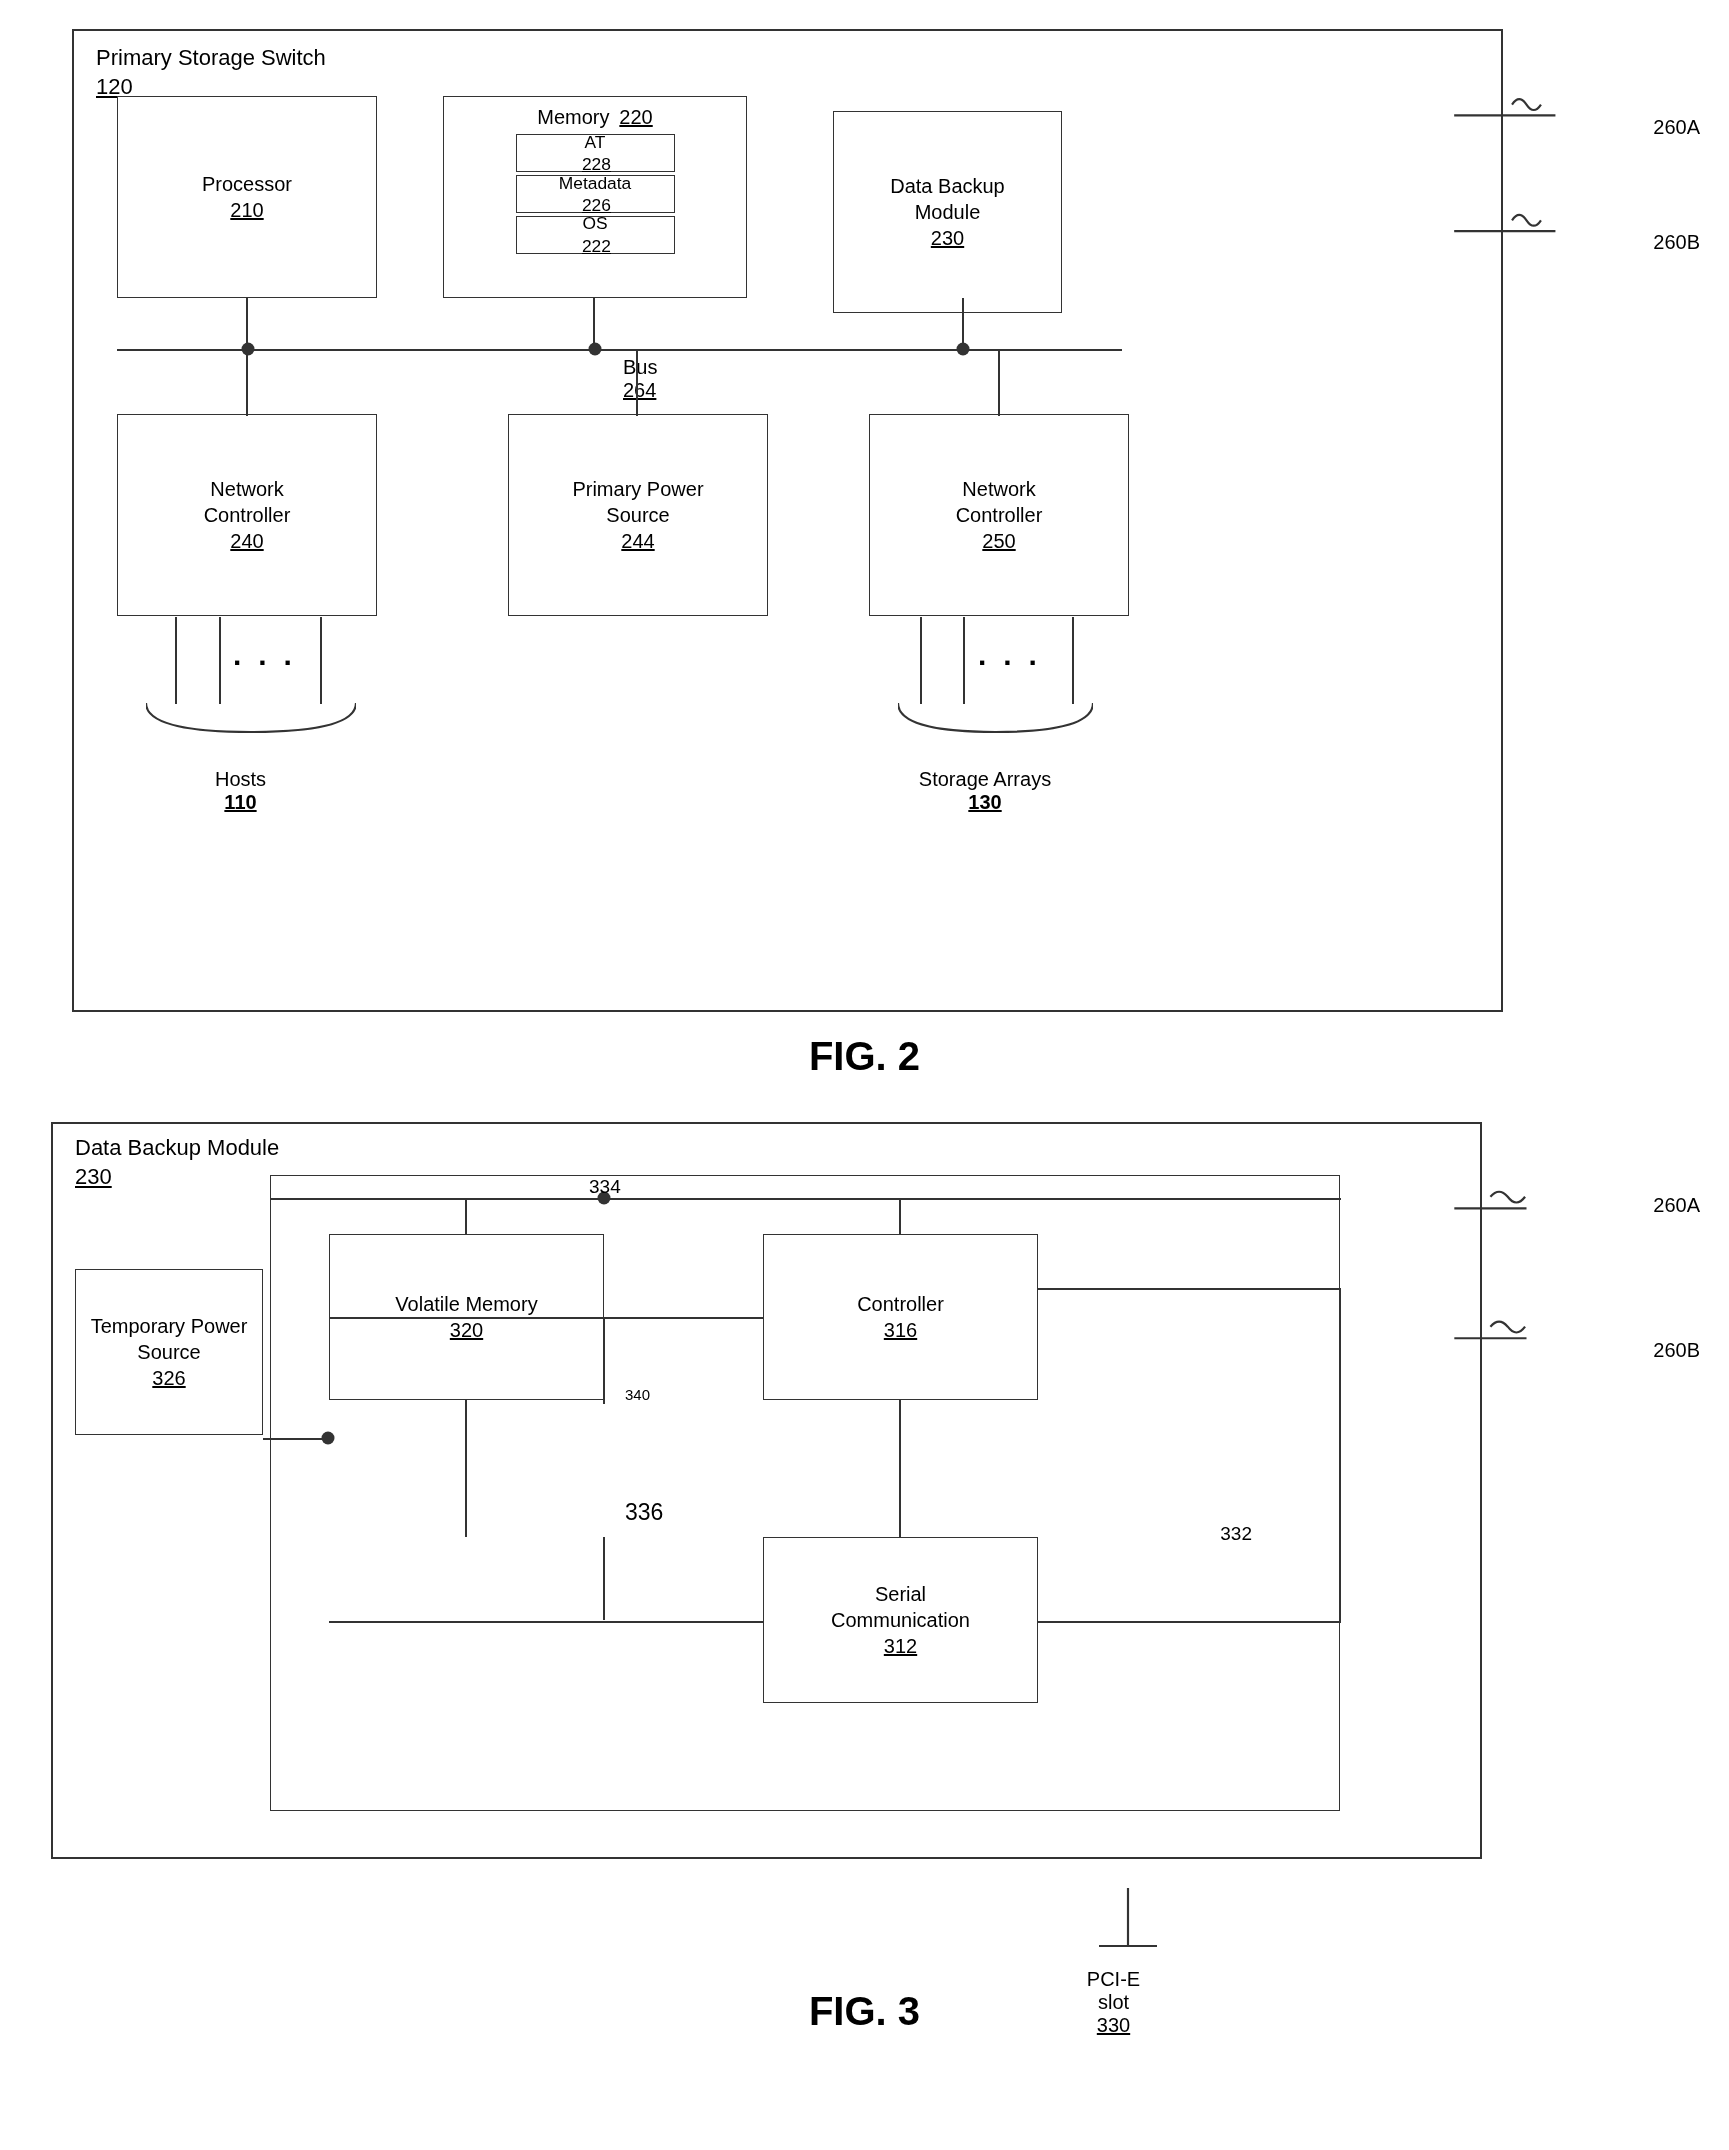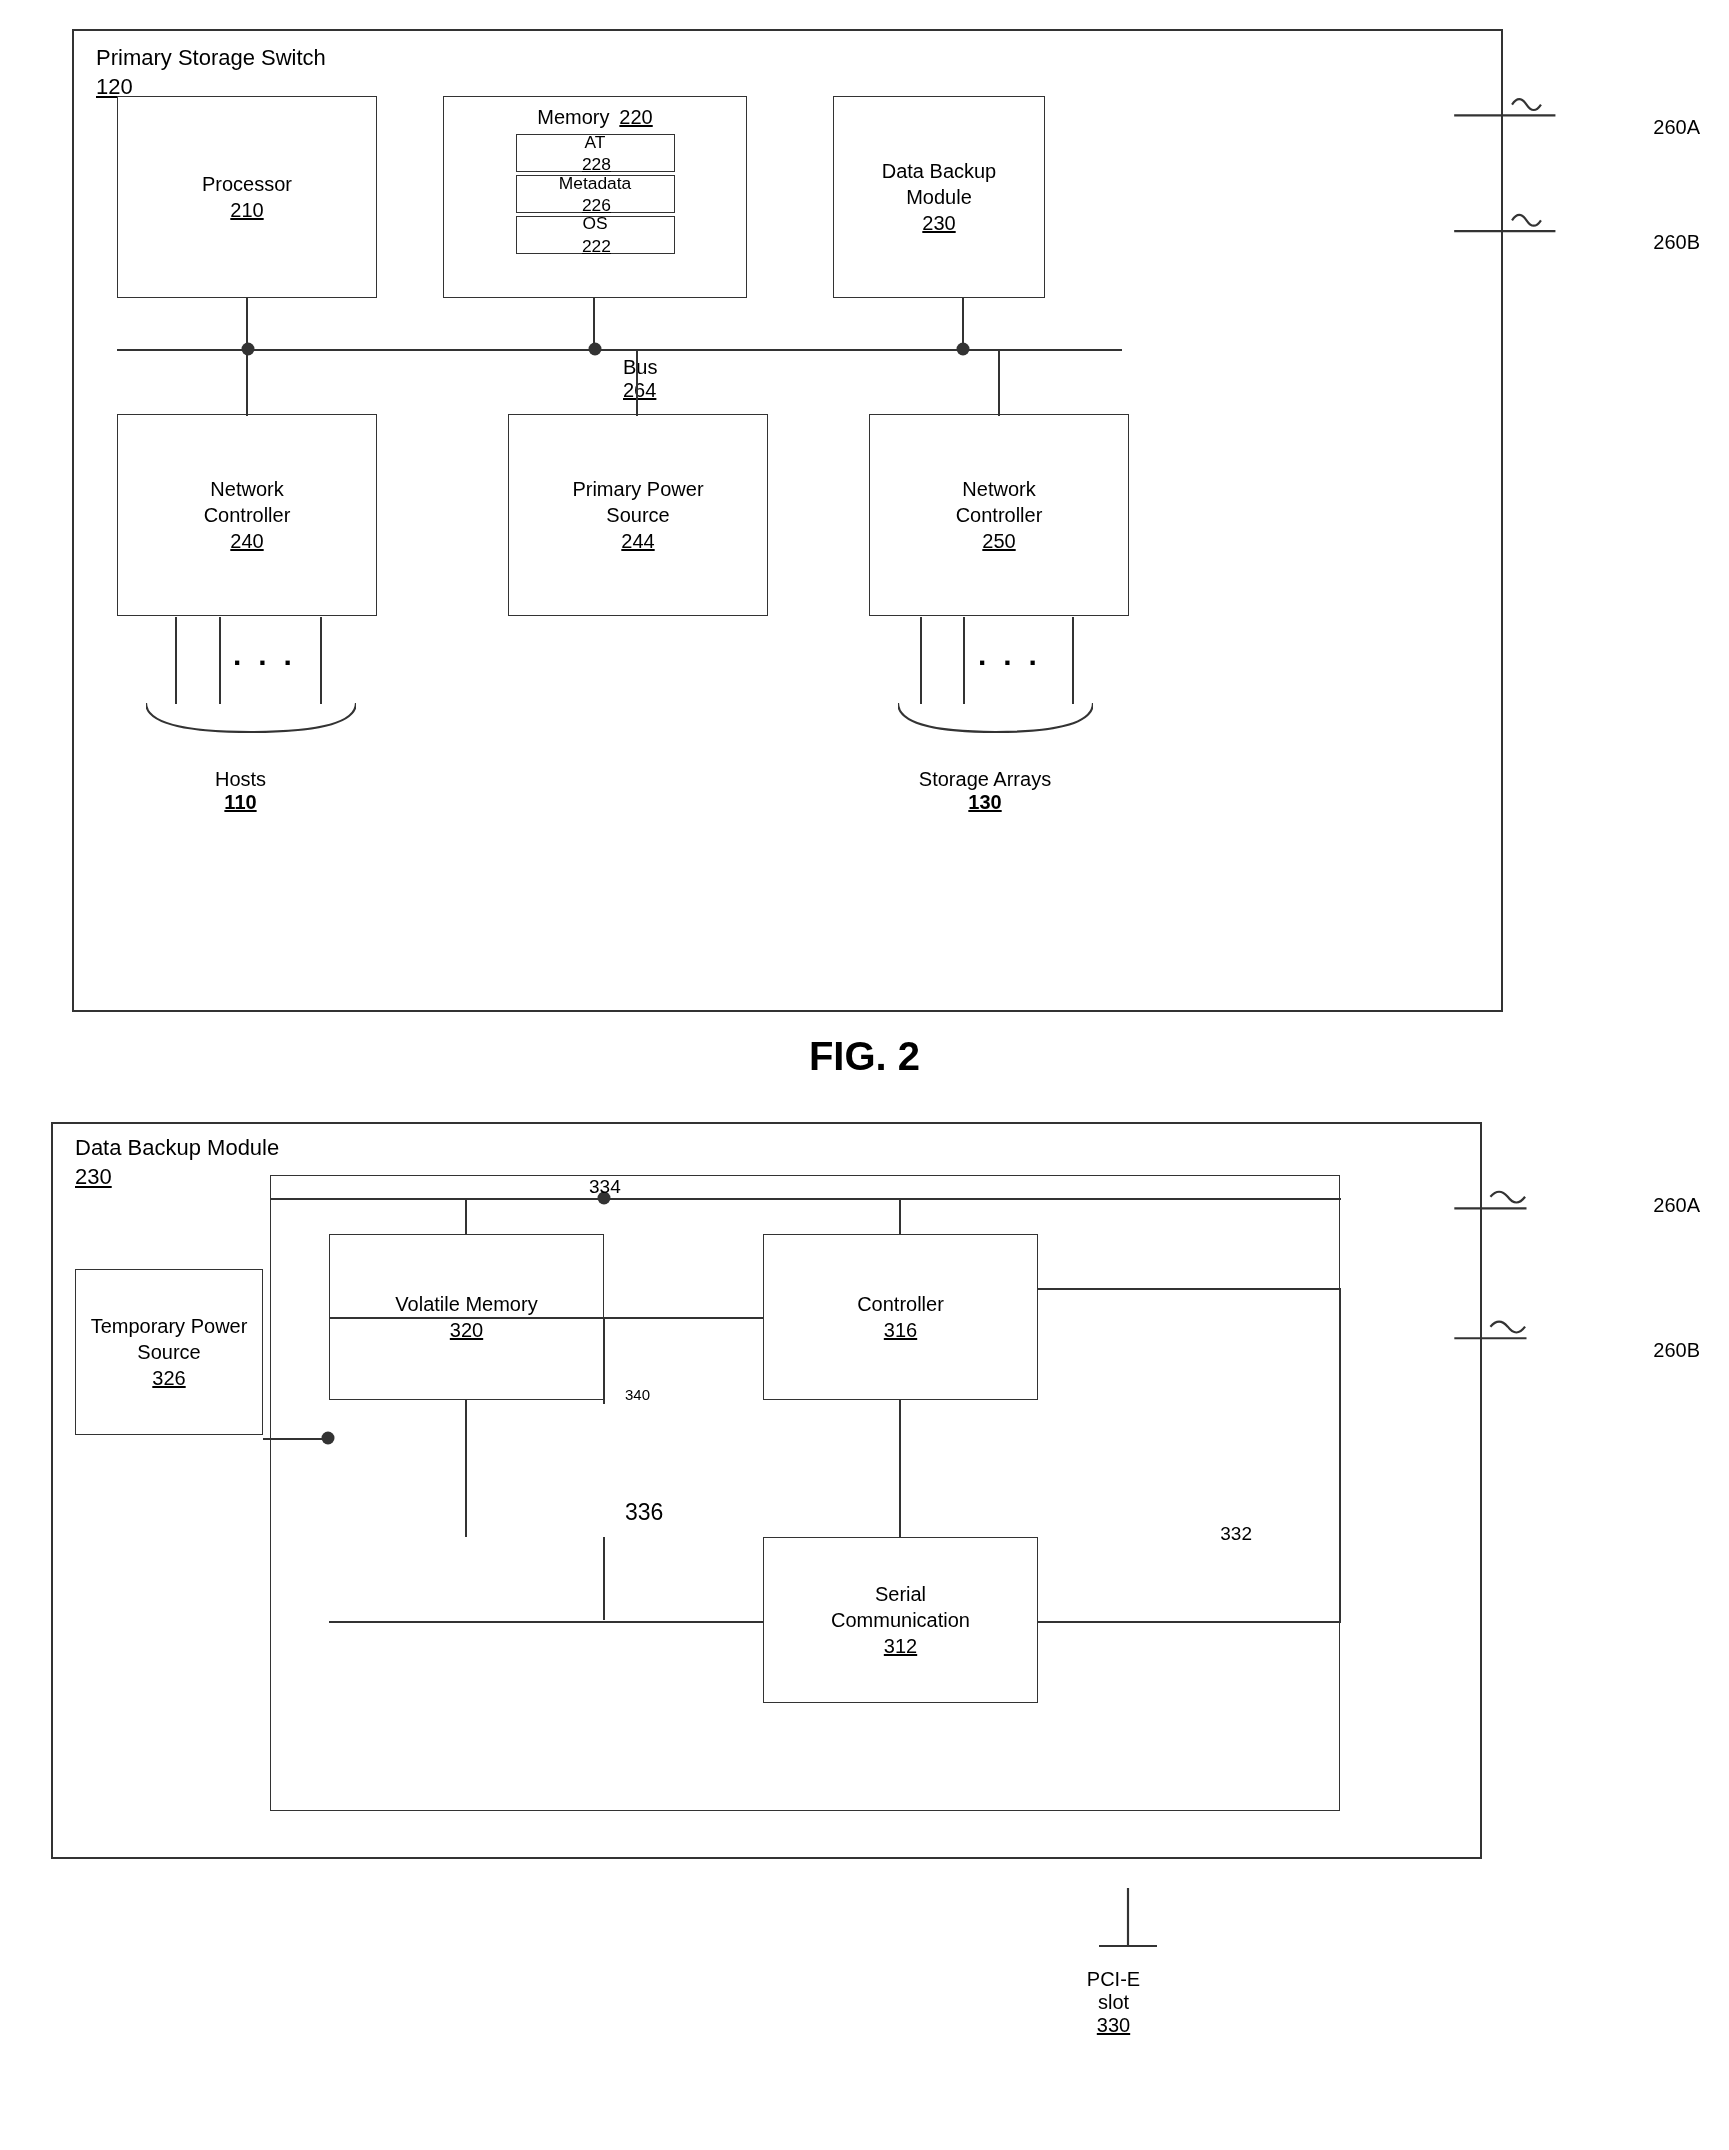--- a/index.html
+++ b/index.html
@@ -135,21 +135,21 @@
           <span>Metadata</span>
           <span style="text-decoration:underline; margin-left:2.9px;">226</span>
         </div>
 
         <div class="comp-box" style="position:relative; width:159px; height:38px; margin: 1.4px 0; font-size:17.4px;">
           <span>OS</span>
           <span style="text-decoration:underline; margin-left:2.9px;">222</span>
         </div>
       </div>
 
-      <div class="comp-box" style="left:759px; top:65px; width:212px; height:202px;">
+      <div class="comp-box" style="left:759px; top:80px; width:229px; height:202px;">
         <span class="label">Data Backup<br>Module</span>
         <span class="ref">230</span>
       </div>
 
       <div class="hline" style="left:43px; top:318px; width:1005px;"></div>
 
       <div class="bus-label" style="left:549px; top:325px;">
         <span>Bus</span><br>
         <span class="ref">264</span>
       </div>
@@ -342,17 +342,20 @@
         <line x1="80" y1="0" x2="80" y2="80" stroke="#333" stroke-width="3"></line>
         <line x1="40" y1="80" x2="120" y2="80" stroke="#333" stroke-width="3"></line>
       </svg>
     </div>
 
     <div class="brace-label" style="position:absolute; left:1005px; top:846px; width:159px; text-align:center;">
       <span>PCI-E<br>slot</span><br>
       <span style="text-decoration:underline;">330</span>
     </div>
 
+    <div class="fig-label" style="margin-top: 130px;">
+      <span>FIG. 3</span>
+    </div>
 
   </div>
 
 </div>
 
 
 </body></html>

